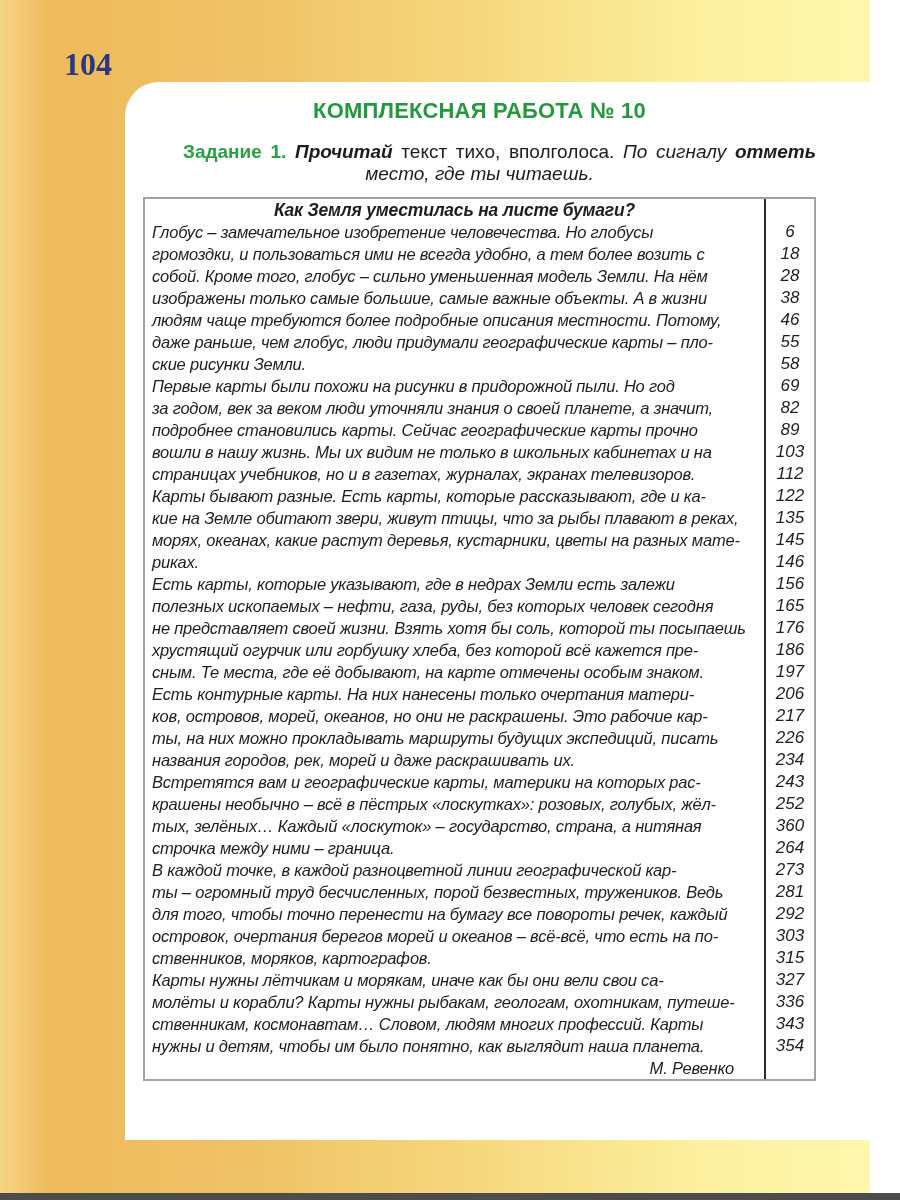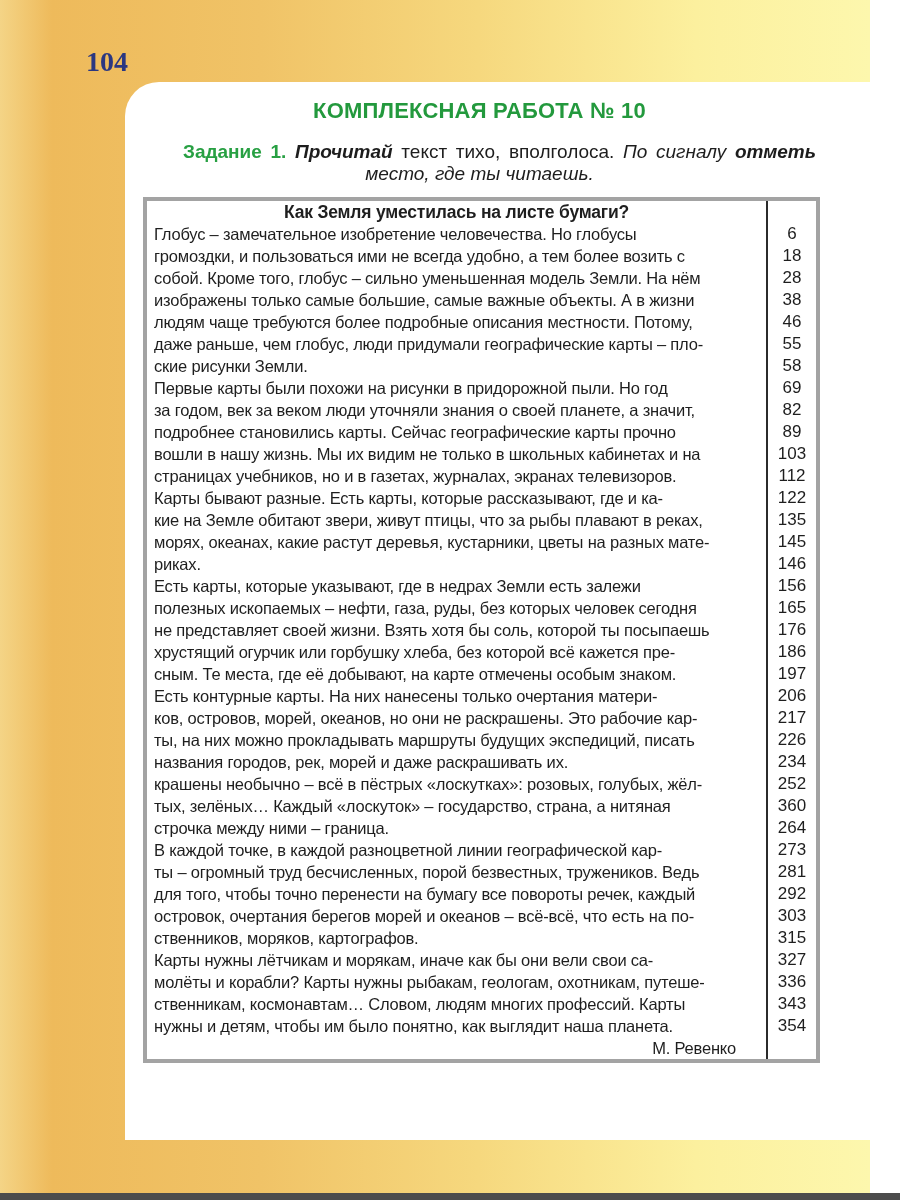--- a/index.html
+++ b/index.html
@@ -12,36 +12,36 @@
     background:linear-gradient(to right,#f4d486 0%,#eeba5b 6%,#f0c367 30%,#f6d87e 55%,#fcf09e 80%,#fdf7ad 100%);
   }
   .right-margin{position:absolute;right:0;top:0;width:30px;height:1200px;background:#ffffff;}
   .bottom-edge{position:absolute;left:0;bottom:0;width:900px;height:7px;background:#4c4c4c;}
   .card{
     position:absolute;left:125px;top:82px;width:775px;height:1058px;
     background:#ffffff;border-top-left-radius:34px;
   }
   .page-num{
     position:absolute;left:64px;top:46px;
-    font-family:"Liberation Serif",serif;font-weight:bold;font-size:28px;color:#2b3781;margin-left:22px;
+    font-family:"Liberation Serif",serif;font-weight:bold;font-size:32px;color:#2b3781;
   }
   .content{position:absolute;left:18px;top:0;width:673px;}
   .work-title{
     margin-top:16px;text-align:center;font-weight:bold;font-size:22px;
     color:#23993d;letter-spacing:.2px;
   }
   .task{margin-top:17px;font-size:19px;color:#1d1d1d;}
   .task-line1{text-align:justify;text-align-last:justify;text-indent:40px;white-space:normal;}
   .task-line2{text-align:center;}
   .seg-label{color:#28a043;font-weight:bold;}
   .seg-bi{font-weight:bold;font-style:italic;}
   .seg-i{font-style:italic;}
   .seg-r{font-weight:normal;font-style:normal;}
   .passage-table{
-    margin-top:12px;border:4px solid #a3a3a3;width:669px;background:#ffffff;
+    margin-top:12px;border:2px solid #a3a3a3;width:669px;background:#ffffff;font-style:italic;
   }
   .prow{display:grid;grid-template-columns:1fr 50px;height:22px;}
   .pcell{
     font-size:16.5px;line-height:22px;color:#1e1e1e;padding-left:7px;
     white-space:nowrap;overflow:hidden;letter-spacing:-0.2px;
   }
   .pcell.title{text-align:center;font-weight:bold;font-size:17.5px;padding-left:0;}
   .pcell.author{text-align:right;padding-right:30px;}
   .pcell.indent{}
   .ncell{
@@ -166,20 +166,24 @@
           </div>
           <div class="prow">
             <div class="pcell">ты, на них можно прокладывать маршруты будущих экспедиций, писать</div>
             <div class="ncell">226</div>
           </div>
           <div class="prow">
             <div class="pcell">названия городов, рек, морей и даже раскрашивать их.</div>
             <div class="ncell">234</div>
           </div>
           <div class="prow">
+            <div class="pcell indent">Встретятся вам и географические карты, материки на которых рас-</div>
+            <div class="ncell">243</div>
+          </div>
+          <div class="prow">
             <div class="pcell">крашены необычно – всё в пёстрых «лоскутках»: розовых, голубых, жёл-</div>
             <div class="ncell">252</div>
           </div>
           <div class="prow">
             <div class="pcell">тых, зелёных… Каждый «лоскуток» – государство, страна, а нитяная</div>
             <div class="ncell">360</div>
           </div>
           <div class="prow">
             <div class="pcell">строчка между ними – граница.</div>
             <div class="ncell">264</div>

